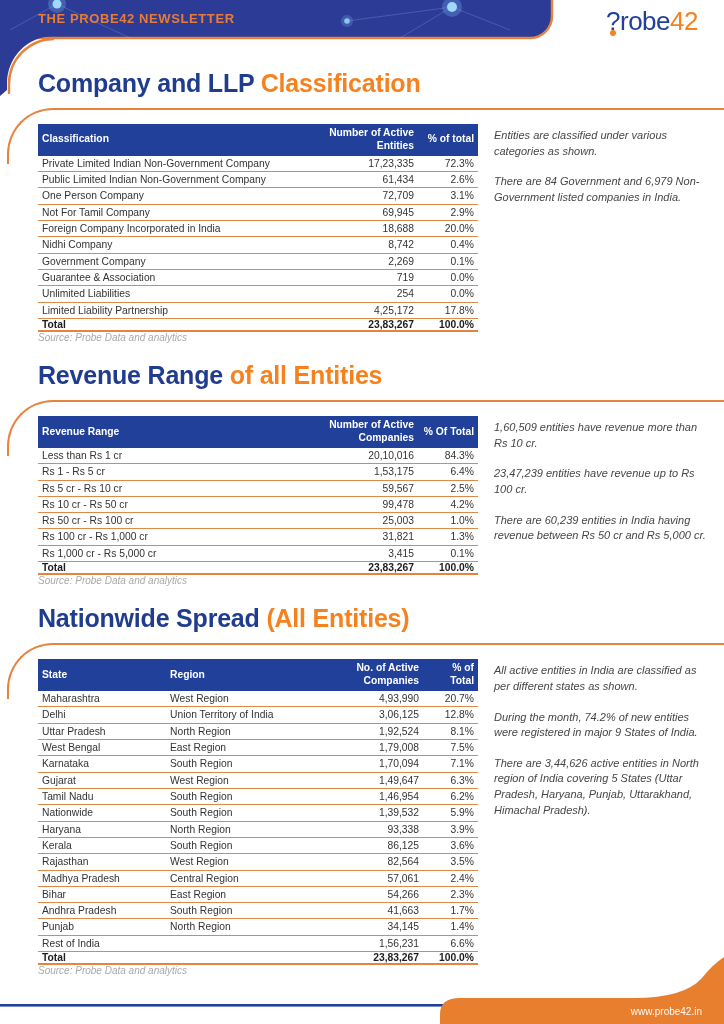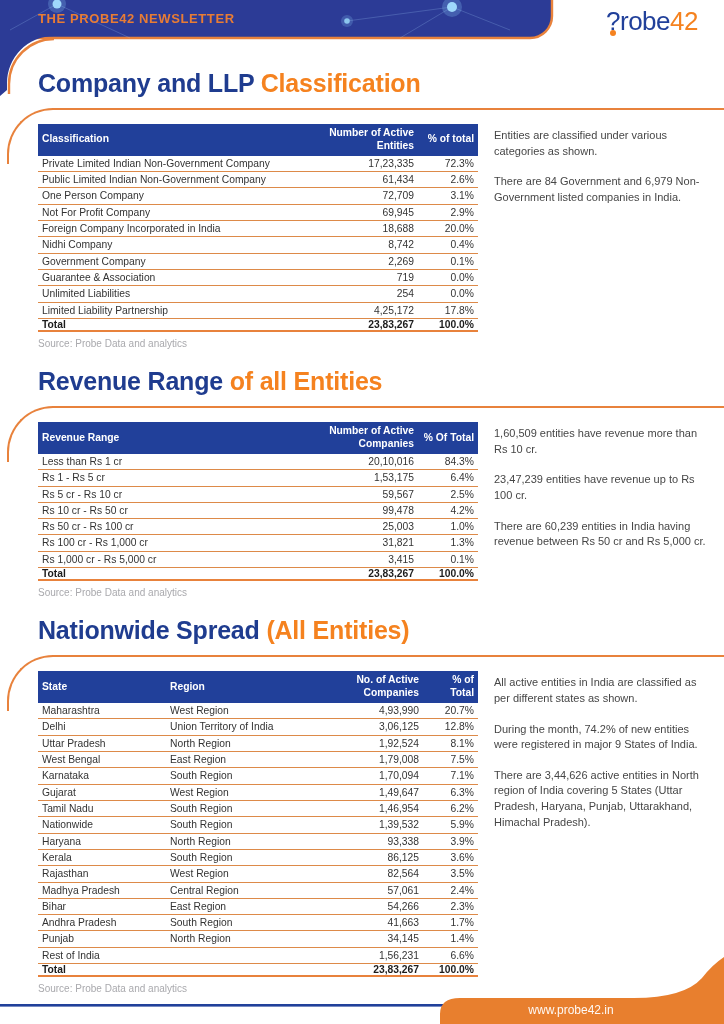--- a/index.html
+++ b/index.html
@@ -67,34 +67,34 @@
     border-bottom: 1px solid #dd8a49;
     overflow: hidden; white-space: nowrap;
   }
   table.data tbody.total td {
     font-weight: bold; color: #1c1c1c;
     border-top: 1.5px solid #4a4a4a;
     border-bottom: 2.5px solid #e8823c;
     padding: 0 4px;
   }
   .source {
-    margin: 6px 0 0 0; font-size: 10px; color: #a9a9ad;
+    margin: 0 0 0 0; font-size: 10px; font-style: italic; color: #a9a9ad;
   }
 
   
   .commentary { width: 214px; margin-left: 16px; padding-top: 4px;
     font-size: 11px; color: #464646; line-height: 1.42; }
-  .commentary p { margin: 0 0 15px 0; }
+  .commentary p { margin: 0 0 15px 0; font-style: italic; }
 
   
   .footer { position: absolute; left: 0; bottom: 0; width: 724px; height: 72px; }
   .footer-svg { position: absolute; left: 0; top: 0; }
   .footer-url {
     position: absolute; left: 440px; bottom: 7px; width: 262px;
-    text-align: center; font-size: 12px; color: rgba(255,255,255,.95);
+    text-align: right; font-size: 10px; color: rgba(255,255,255,.95);
     text-decoration: none; display: block;
   }
 </style>
 </head>
 <body>
 
 <div class="header">
   <svg class="header-deco" width="724" height="100" viewBox="0 0 724 100">
 
     <path d="M0,0 H552 V16 A22,22 0 0 1 530,38 H0 Z" fill="#2c3b96"></path>
@@ -157,21 +157,21 @@
             <td class="num">2.6%</td>
           </tr>
 
           <tr>
             <td>One Person Company</td>
             <td class="num">72,709</td>
             <td class="num">3.1%</td>
           </tr>
 
           <tr>
-            <td>Not For Profit Company</td>
+            <td>Not For Tamil Company</td>
             <td class="num">69,945</td>
             <td class="num">2.9%</td>
           </tr>
 
           <tr>
             <td>Foreign Company Incorporated in India</td>
             <td class="num">18,688</td>
             <td class="num">20.0%</td>
           </tr>
 

